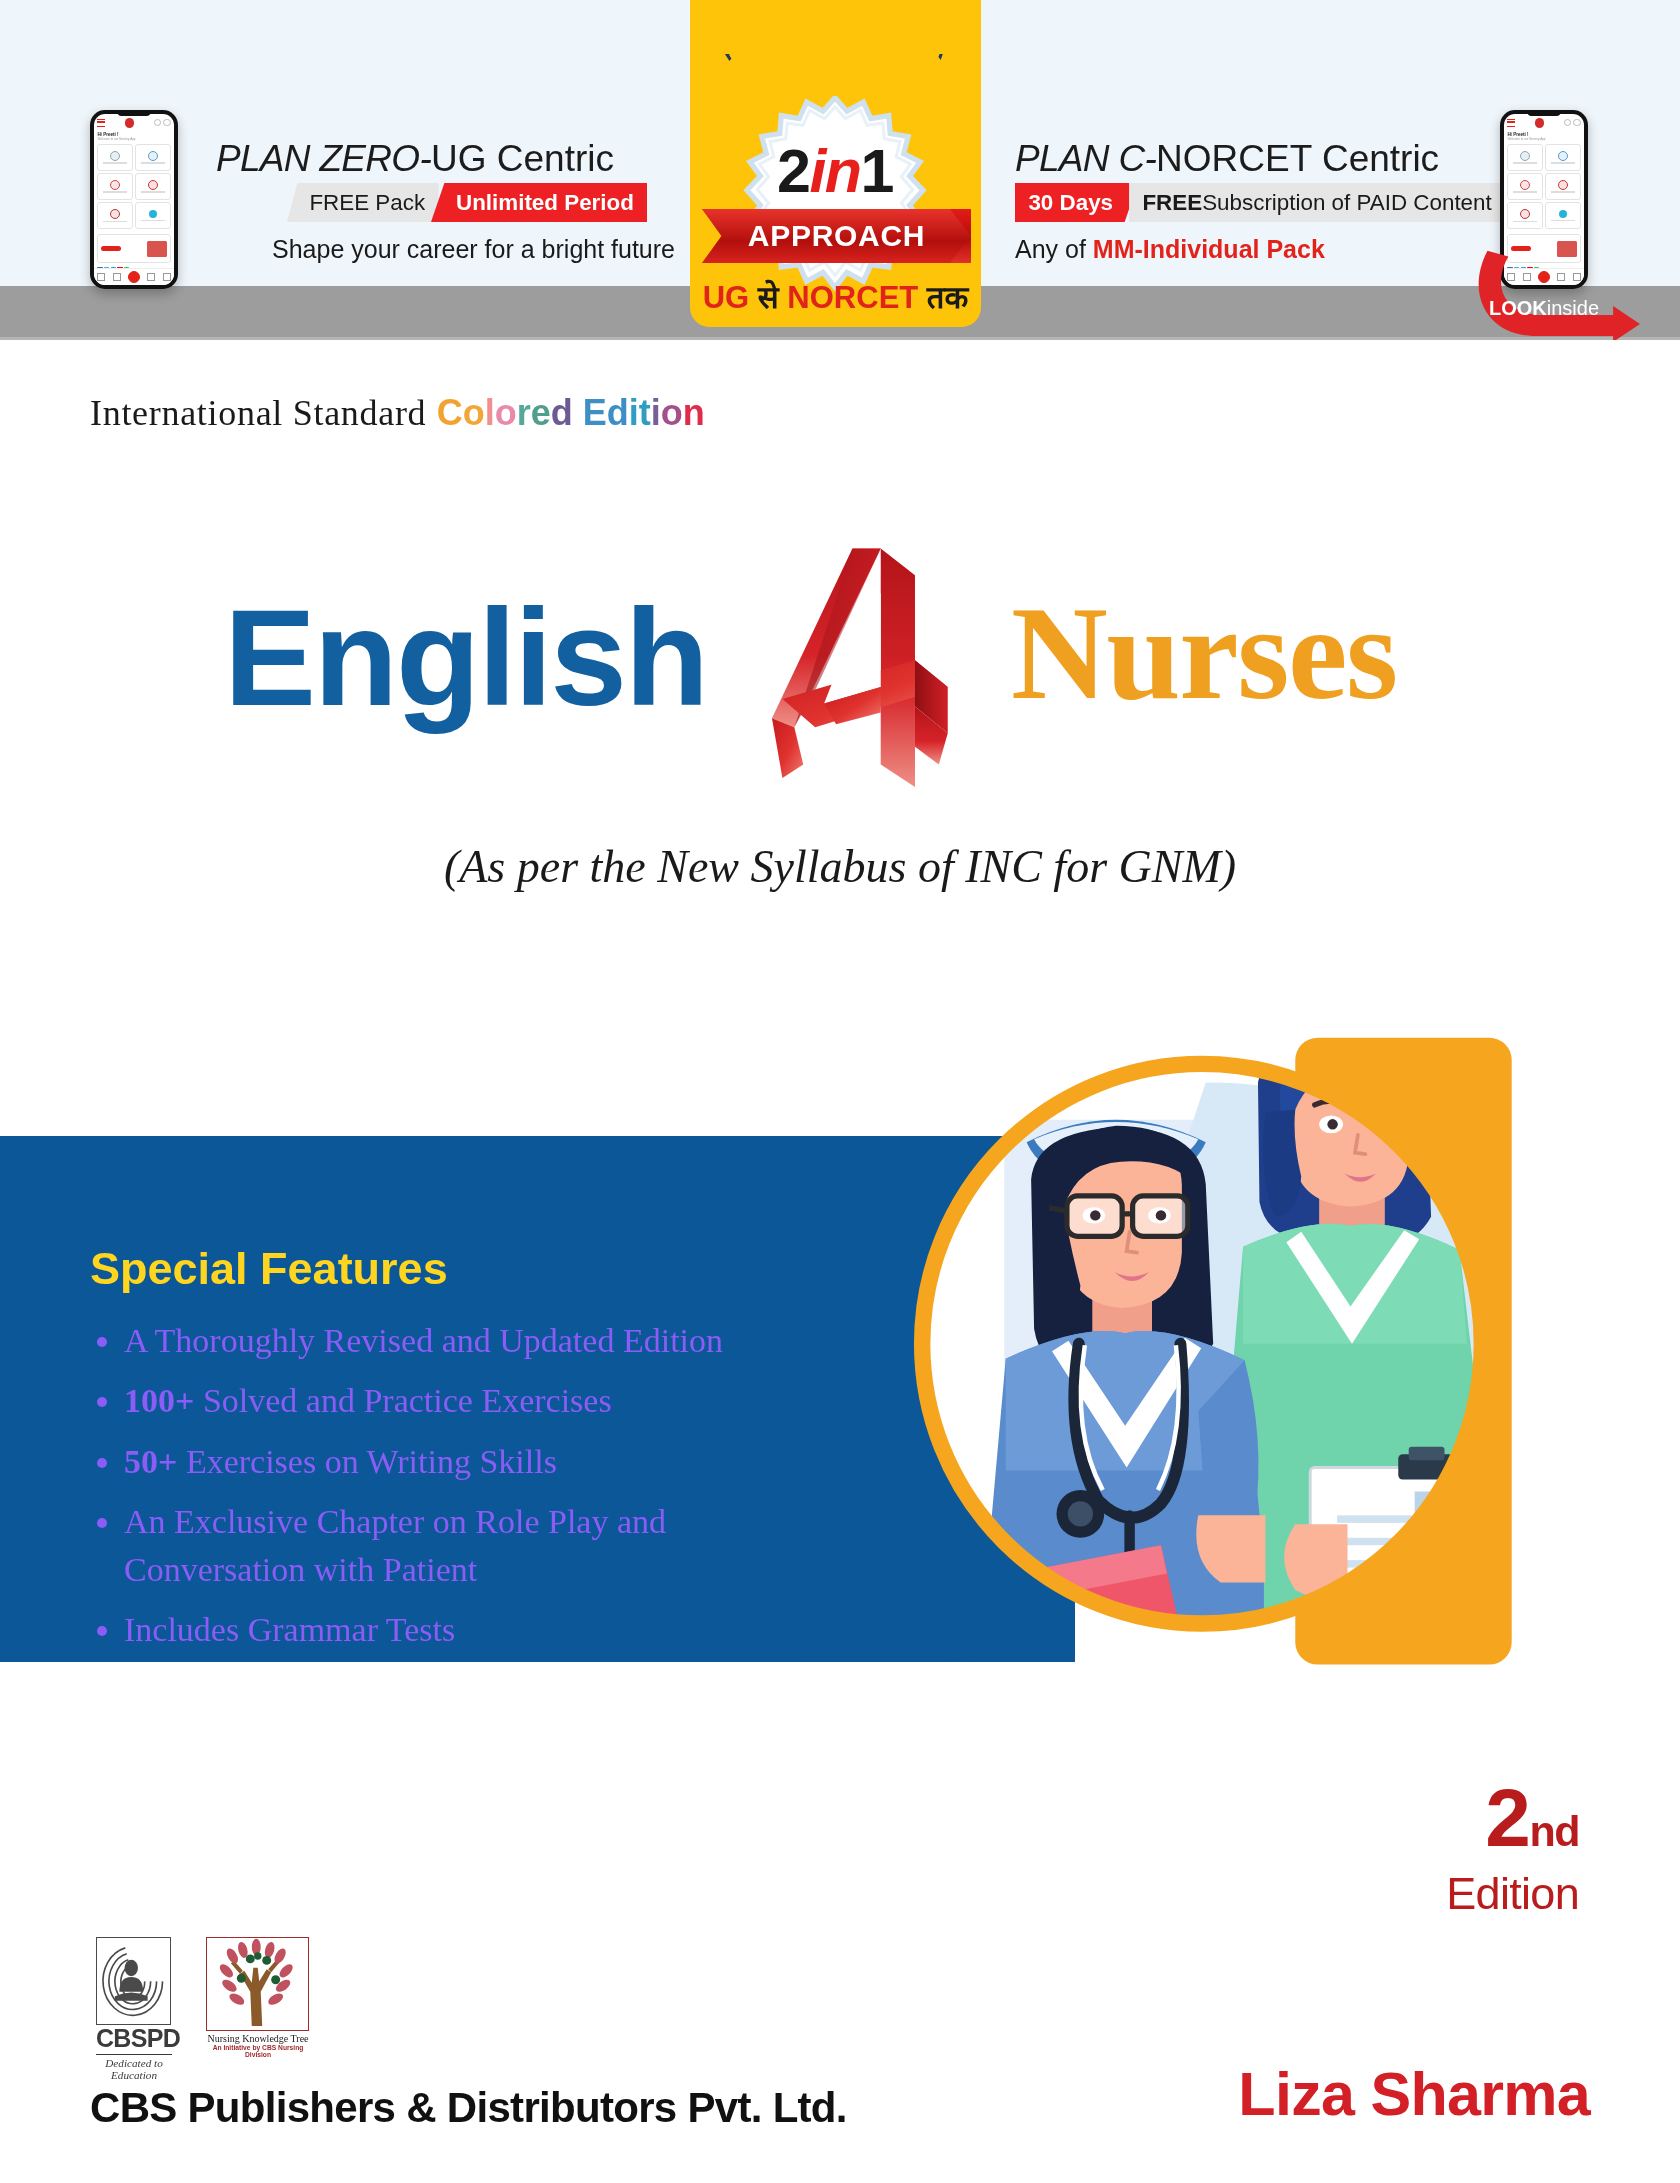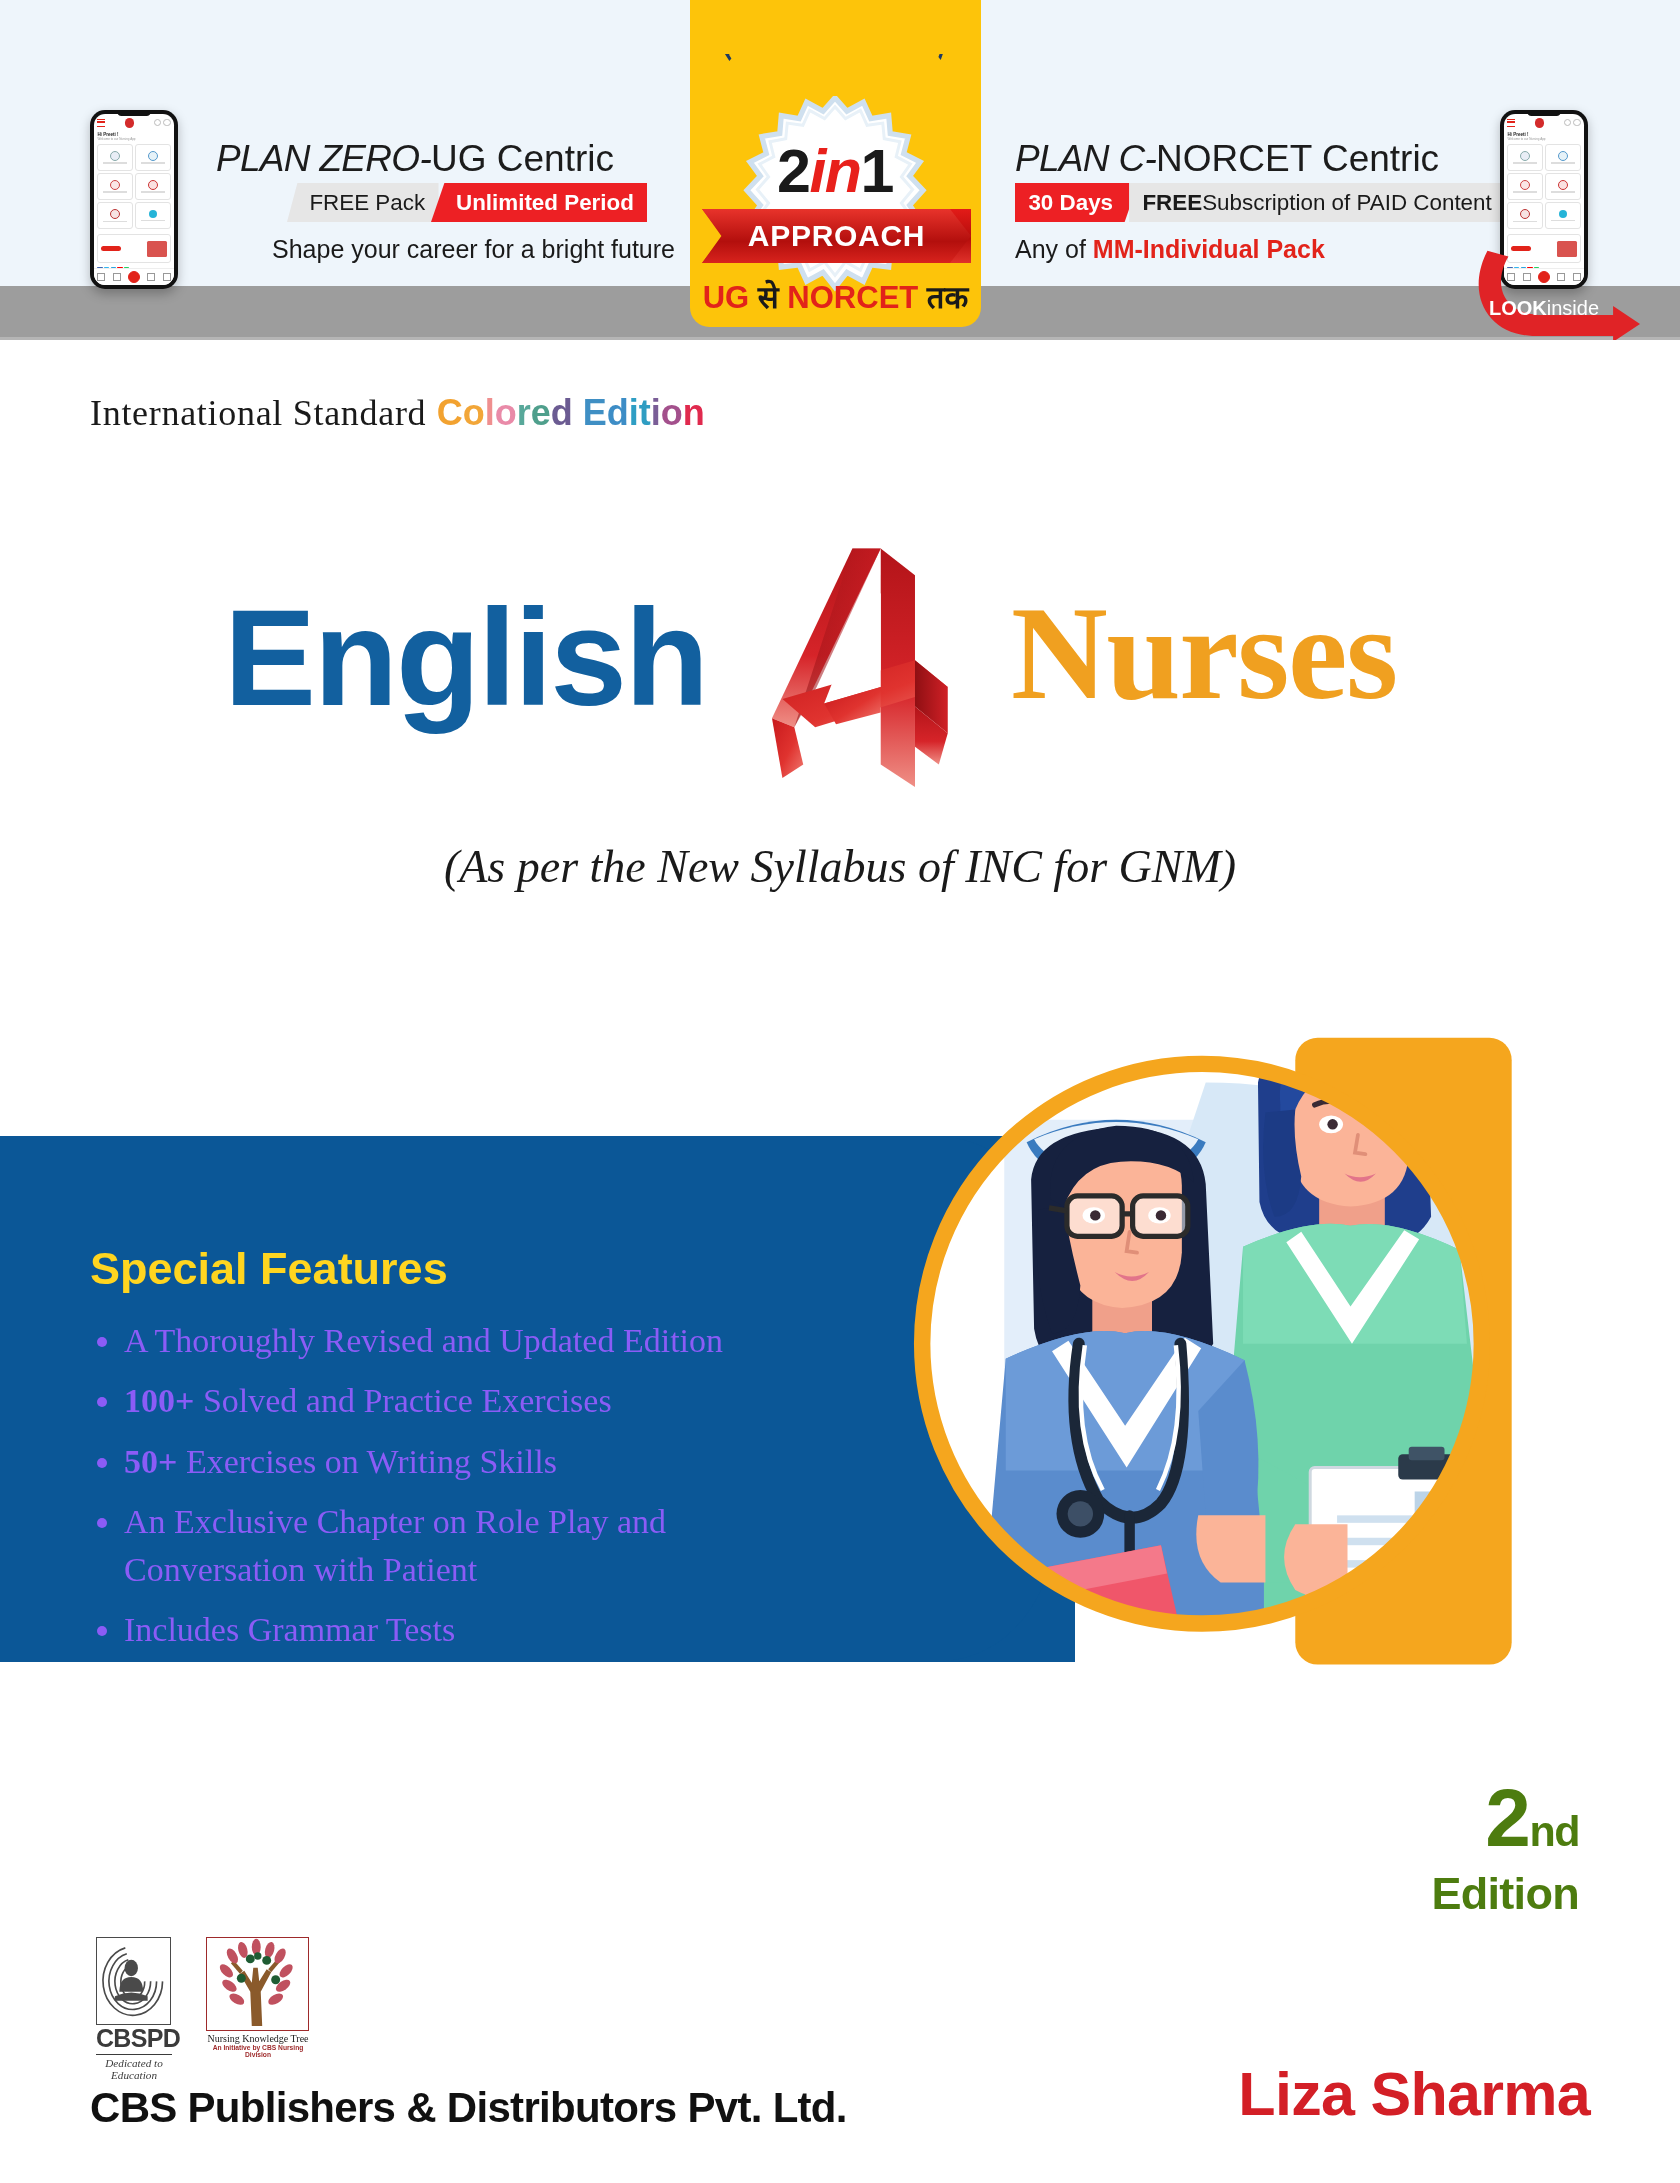--- a/index.html
+++ b/index.html
@@ -131,24 +131,24 @@
   #features-list{position:absolute;left:90px;top:1317px;width:657px;color:#8b5cf6;
       font-family:"Liberation Serif",serif;font-size:34px;line-height:1.42;}
   #features-list li{margin-bottom:12px;}
   #features-list li b{font-weight:bold;}
   #features-list{padding-left:34px;margin:0;}
 
   
   #nurse-illustration{position:absolute;left:892px;top:993px;width:620px;height:694px;}
 
   
-  #edition-badge{position:absolute;right:101px;top:1780px;text-align:right;color:#4d7c0f;}
+  #edition-badge{position:absolute;right:101px;top:1780px;text-align:right;color:#b91c1c;}
   #edition-number{font-size:82px;font-weight:bold;line-height:75px;letter-spacing:-1.5px;}
   #edition-number sup{font-size:43px;vertical-align:baseline;}
-  #edition-word{font-size:45px;font-weight:bold;line-height:49px;letter-spacing:-0.7px;}
+  #edition-word{font-size:45px;font-weight:normal;line-height:49px;letter-spacing:-0.7px;}
 
   
   #logos{position:absolute;left:96px;top:1937px;display:flex;align-items:flex-start;gap:34px;}
   .logo-cbspd{width:76px;}
   .logo-cbspd .mark{width:75px;height:88px;border:1.5px solid #4a4a4a;box-sizing:border-box;position:relative;overflow:hidden;}
   .logo-cbspd .mark svg{position:absolute;left:0;top:0;}
   .logo-cbspd .name{font-size:25px;font-weight:bold;color:#3b3b3b;text-align:center;line-height:27px;letter-spacing:-0.7px;
       border-bottom:1.5px solid #3b3b3b;padding-bottom:1.5px;}
   .logo-cbspd .tag{font-family:"Liberation Serif",serif;font-style:italic;font-size:11.2px;color:#3b3b3b;text-align:center;padding-top:2.2px;}
   .logo-tree{width:104px;}

